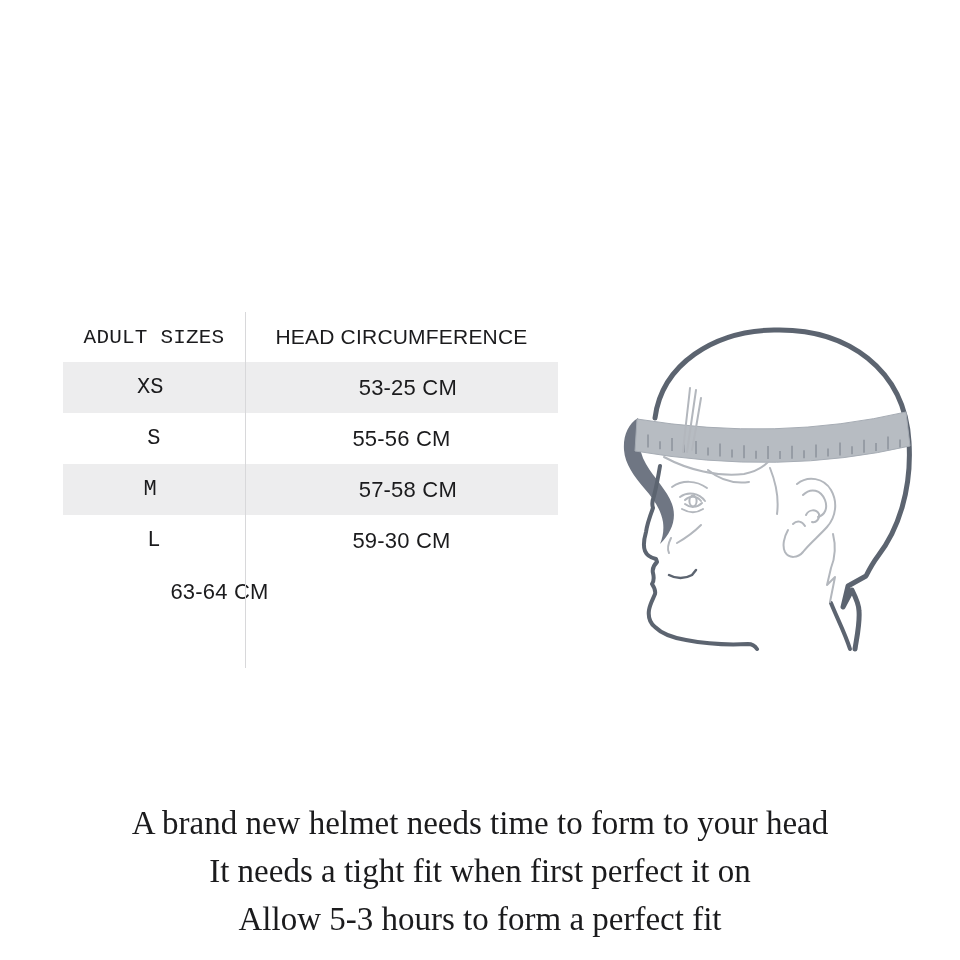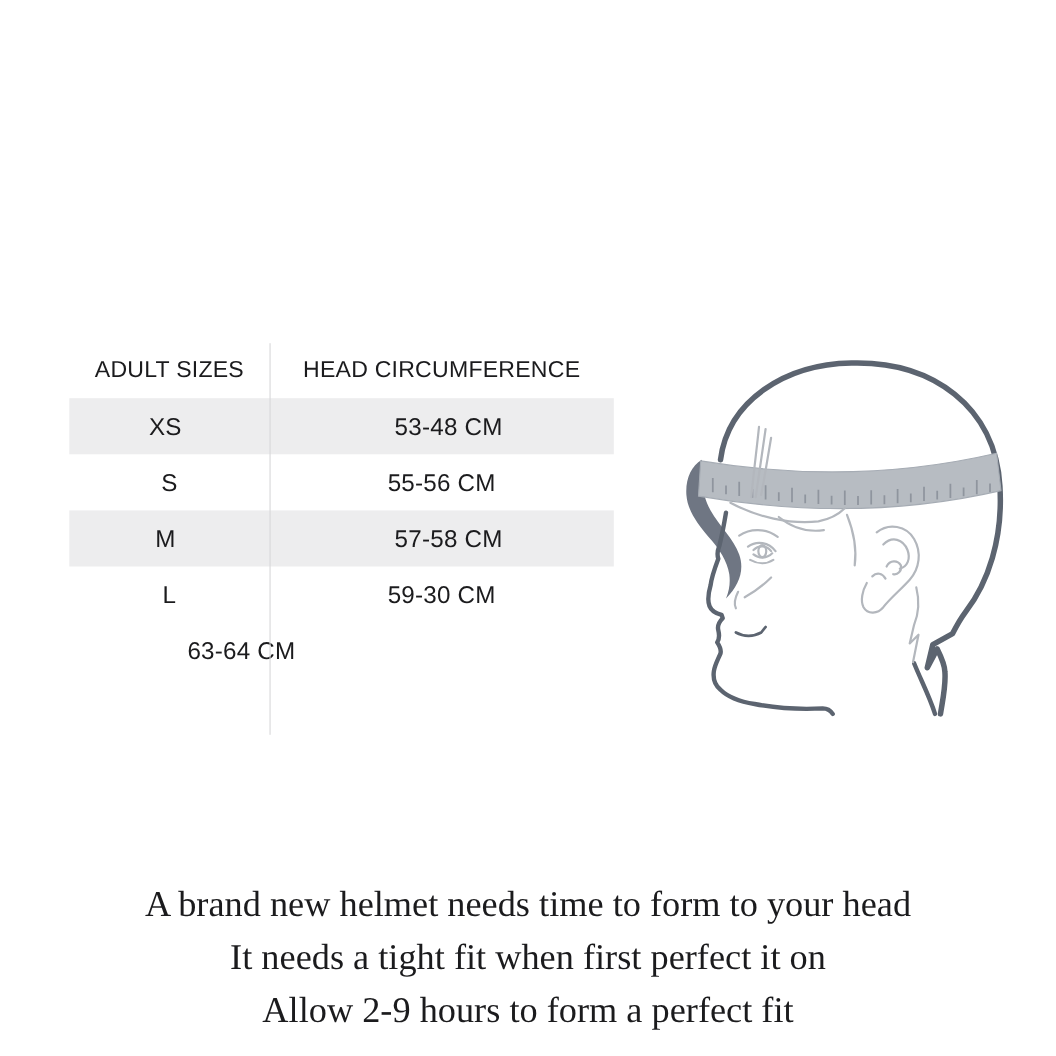--- a/index.html
+++ b/index.html
@@ -18,21 +18,21 @@
     left: 63px; top: 312px;
     width: 495px; height: 356px;
   }
   .thead { display: flex; height: 50px; }
   .tr    { display: flex; height: 51px; }
   .tr.alt { background: var(--row-alt, #ededee); gap: 20px; }
   .cell {
     display: flex; align-items: center; justify-content: center;
     letter-spacing: 0.2px;
   }
-  .col1 { width: 182px; }
+  .col1 { width: 182px; font-family: Liberation Mono, monospace; }
   .col2 { width: 313px; }
   .th { font-size: 21px; }
   .td { font-size: 22px; }
   .col-divider {
     position: absolute;
     left: 182px; top: 0;
     width: 1px; height: 356px;
     background: var(--divider, #d8d8da);
   }
 
@@ -59,21 +59,21 @@
 <div class="canvas">
 
   <section class="size-table">
     <div class="thead">
       <div class="cell col1 th">ADULT SIZES</div>
       <div class="cell col2 th">HEAD CIRCUMFERENCE</div>
     </div>
 
     <div class="tr alt">
       <div class="cell col1 td">XS</div>
-      <div class="cell col2 td">53-48 CM</div>
+      <div class="cell col2 td">53-25 CM</div>
     </div>
     <div class="tr">
       <div class="cell col1 td">S</div>
       <div class="cell col2 td">55-56 CM</div>
     </div>
     <div class="tr alt">
       <div class="cell col1 td">M</div>
       <div class="cell col2 td">57-58 CM</div>
     </div>
     <div class="tr">
@@ -163,16 +163,16 @@
                C 32 269, 34 272, 33 276 C 31 281, 28 286, 27 292
                C 26 299, 28 305, 33 309 C 40 316, 52 320, 64 322
                C 85 326, 108 327, 126 326 C 130 326, 133 328, 135 331"></path>
       <path stroke-width="2.5" d="M 47 257 C 54 261, 63 261, 70 257 L 74 252"></path>
     </g>
   </svg>
 
   <footer class="fit-note">
     <p>A brand new helmet needs time to form to your head</p>
     <p>It needs a tight fit when first perfect it on</p>
-    <p>Allow 2-9 hours to form a perfect fit</p>
+    <p>Allow 5-3 hours to form a perfect fit</p>
   </footer>
 
 </div>
 
 </body></html>

